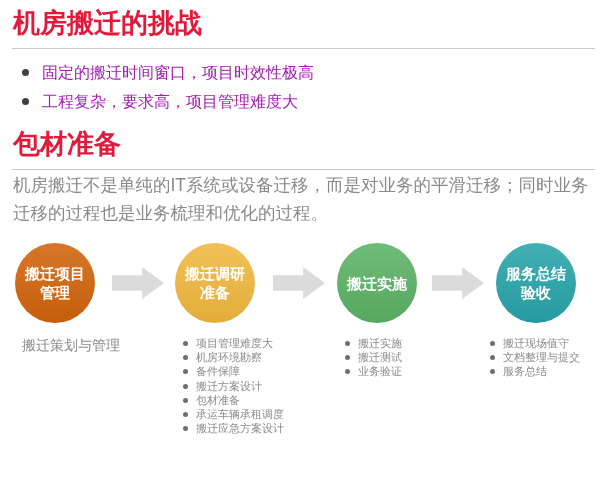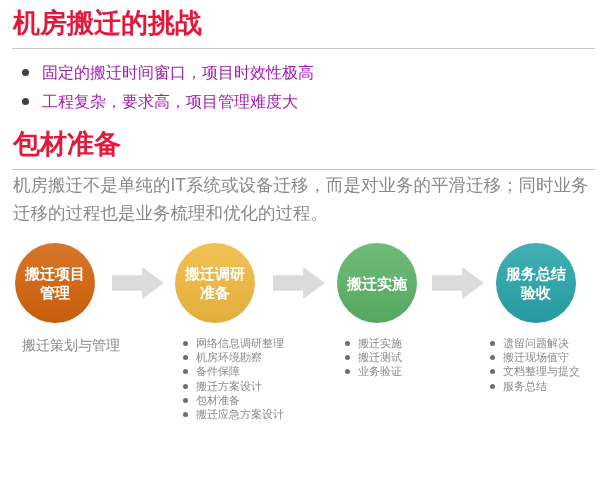--- a/index.html
+++ b/index.html
@@ -90,35 +90,35 @@
     <div id="arrow-2" class="flow-arrow"></div>
 
     <div id="circle-3" class="step-circle" style="background-color: rgb(40, 164, 170);">
       <span class="circle-label">服务总结
 验收</span>
     </div>
 
     <div class="step-note">搬迁策划与管理</div>
 
     <ul id="list-1" class="step-list">
-        <li>网络信息调研整理</li>
+        <li>项目管理难度大</li>
         <li>机房环境勘察</li>
         <li>备件保障</li>
         <li>搬迁方案设计</li>
         <li>包材准备</li>
+        <li>承运车辆承租调度</li>
         <li>搬迁应急方案设计</li>
       </ul>
 
     <ul id="list-2" class="step-list">
         <li>搬迁实施</li>
         <li>搬迁测试</li>
         <li>业务验证</li>
       </ul>
 
     <ul id="list-3" class="step-list">
-        <li>遗留问题解决</li>
         <li>搬迁现场值守</li>
         <li>文档整理与提交</li>
         <li>服务总结</li>
       </ul>
 
   </div>
 </div>
 
 </body></html>

